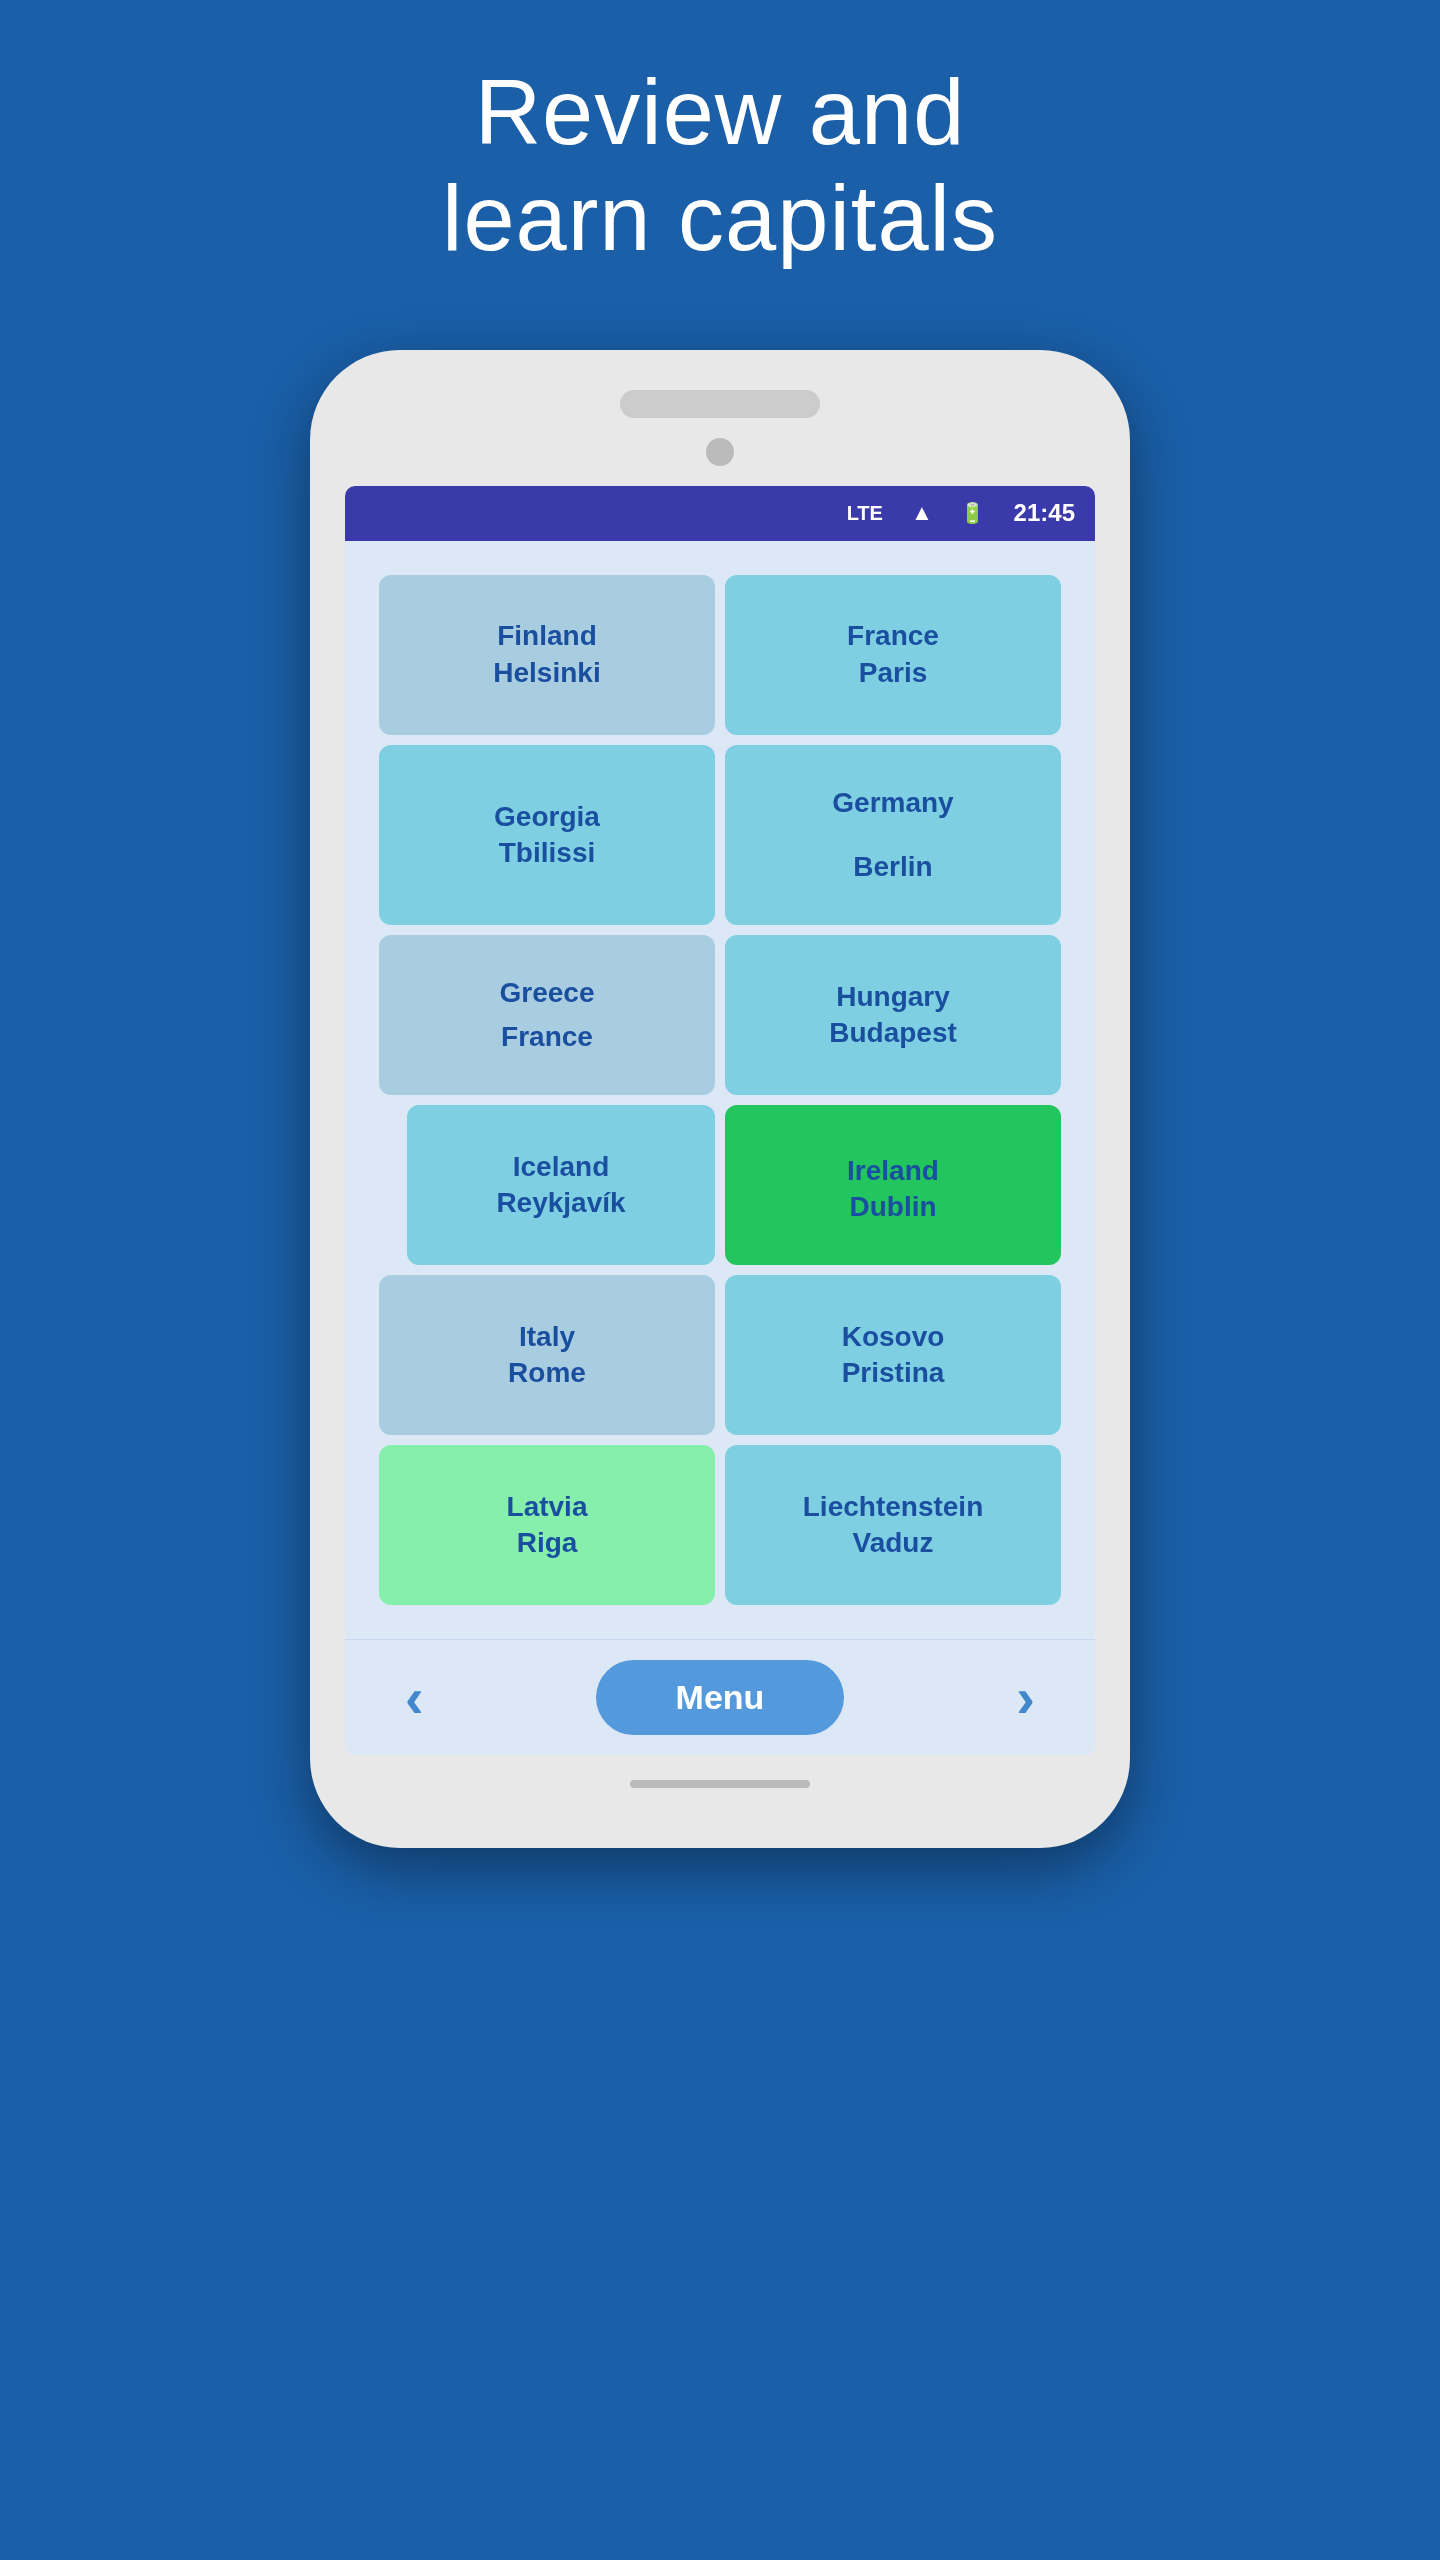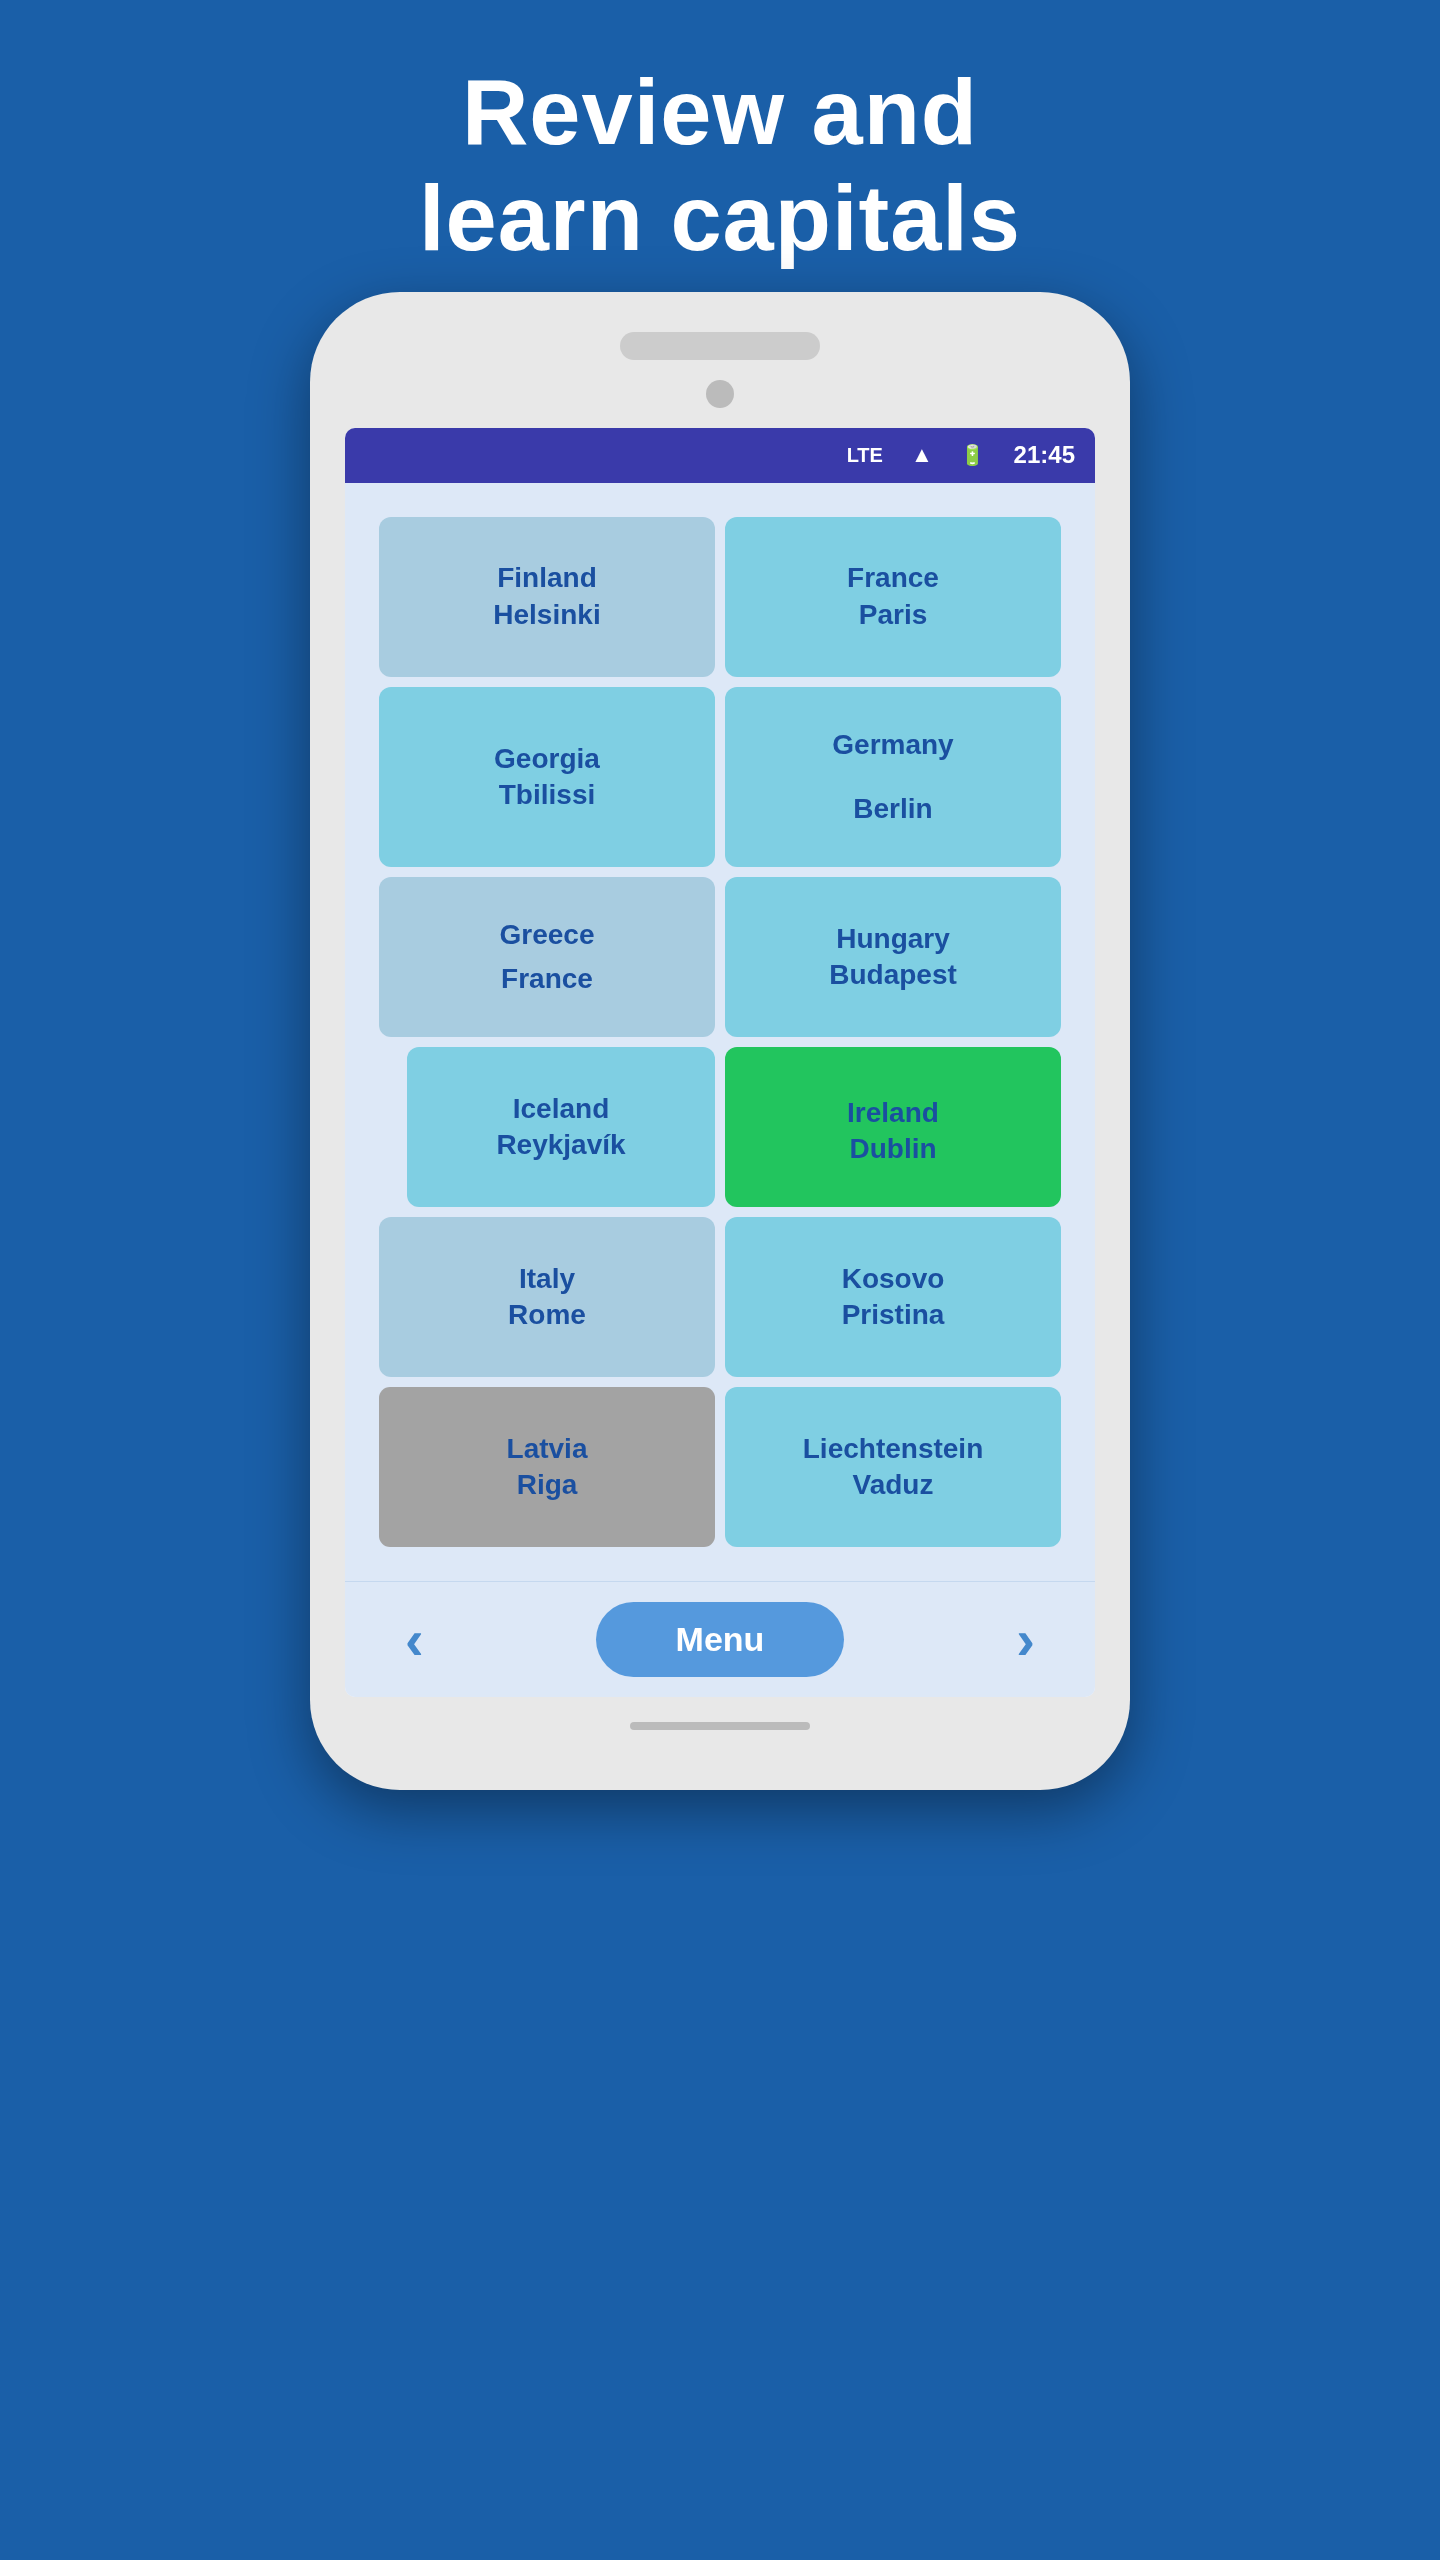--- a/index.html
+++ b/index.html
@@ -10,24 +10,24 @@
       background-color: #1a5fa8;
       display: flex;
       flex-direction: column;
       align-items: center;
       font-family: 'Segoe UI', Arial, sans-serif;
     }
 
     .page-title {
       color: #ffffff;
       font-size: 92px;
-      font-weight: 700;
+      font-weight: 400;
       text-align: center;
       margin-top: 60px;
-      margin-bottom: 20px;
+      margin-bottom: 78px;
       line-height: 1.15;
       letter-spacing: 1px;
     }
 
     .phone-outer {
       width: 820px;
       background: #e8e8e8;
       border-radius: 90px;
       padding: 40px 35px 60px 35px;
       box-shadow: 0 20px 60px rgba(0,0,0,0.4);
@@ -220,21 +220,21 @@
           <div class="card-capital">Dublin</div>
         </div>
         <div class="card" style="background-color: rgb(168, 204, 224);">
           <div class="card-country">Italy</div>
           <div class="card-capital">Rome</div>
         </div>
         <div class="card" style="background-color: rgb(127, 207, 227);">
           <div class="card-country">Kosovo</div>
           <div class="card-capital">Pristina</div>
         </div>
-        <div class="card" style="background-color: #a3a3a3; border-radius: 11px;">
+        <div class="card" style="background-color: #86efac;">
           <div class="card-country">Latvia</div>
           <div class="card-capital">Riga</div>
         </div>
         <div class="card" style="background-color: rgb(127, 207, 227);">
           <div class="card-country">Liechtenstein</div>
           <div class="card-capital">Vaduz</div>
         </div>
       </div>
 
     <div class="nav-bar">

